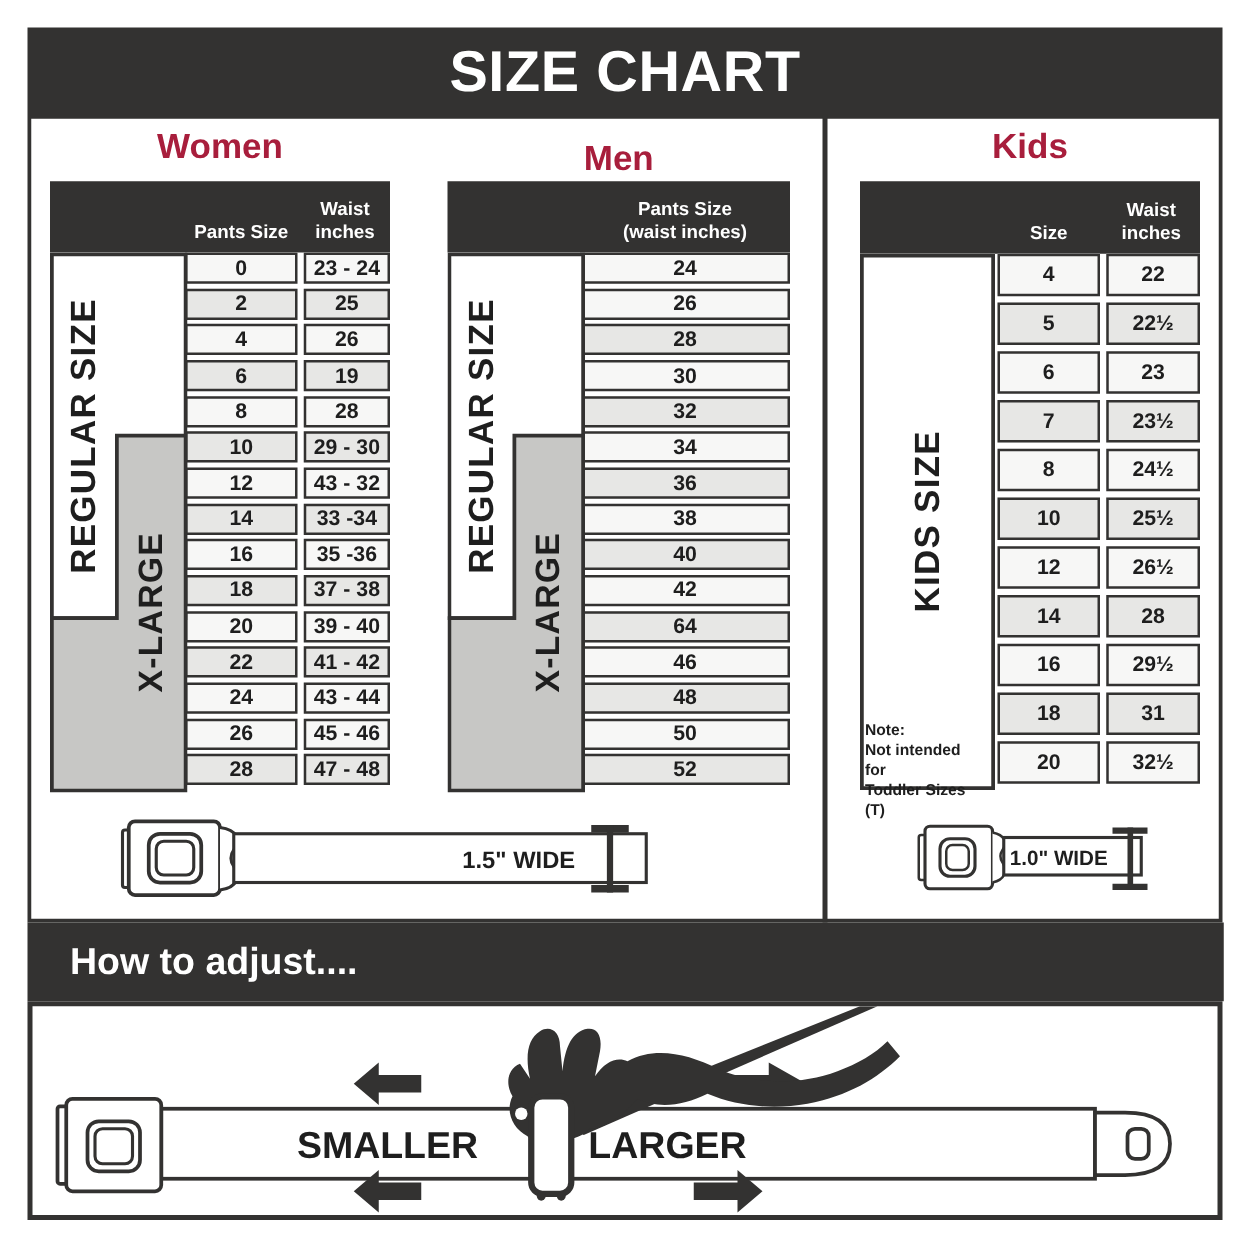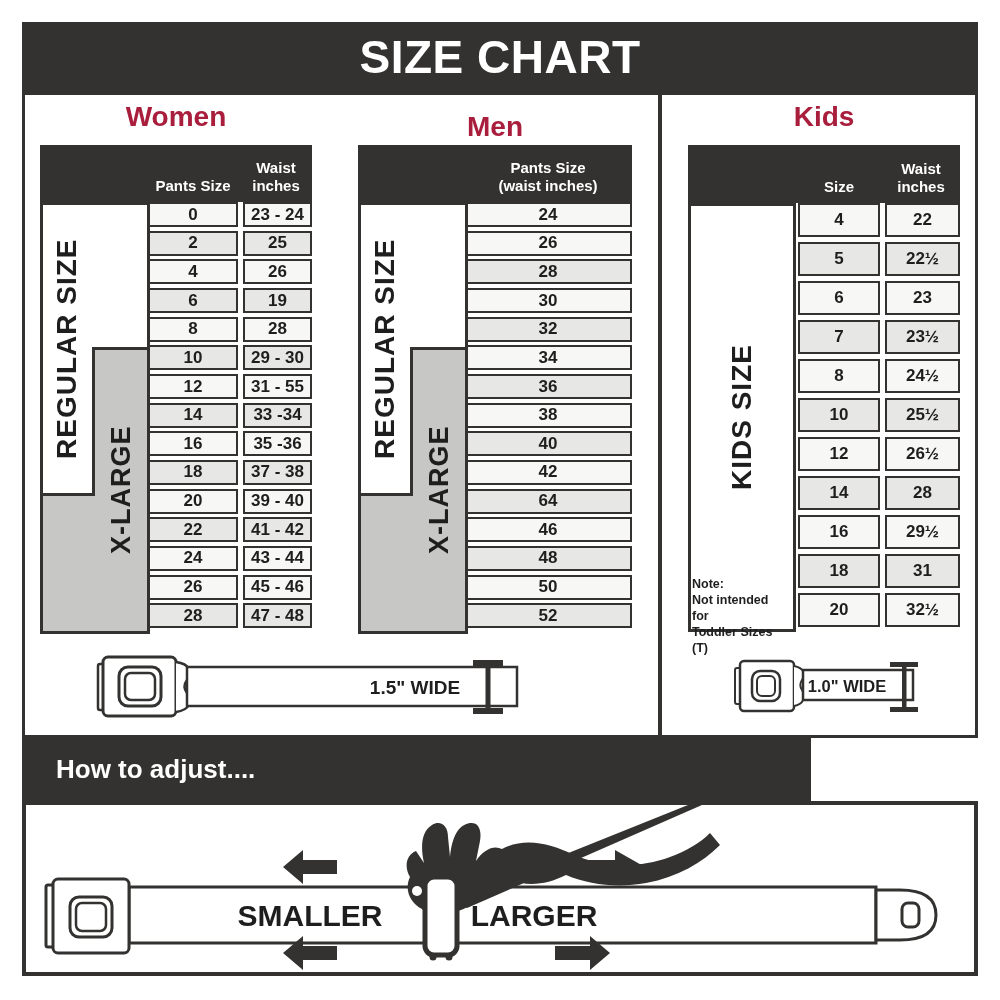--- a/index.html
+++ b/index.html
@@ -65,23 +65,23 @@
   .kband{left:688px;top:203px;width:108px;height:429px;background:#fff;
     border:3px solid var(--dark);z-index:2;}
   .vl-kids{left:688px;top:203px;width:108px;height:429px;font-size:28px;}
   .knote{left:692px;top:576px;width:96px;z-index:4;font-size:12.5px;
     font-weight:700;line-height:1.28;color:var(--ink);}
 
   .beltsvg{z-index:2;}
   .belt-adult{left:95px;top:648px;}
   .belt-kids{left:733px;top:656px;}
 
-  .howto{left:22px;top:738px;width:789px;height:63px;background:var(--dark);
+  .howto{left:22px;top:738px;width:957px;height:63px;background:var(--dark);
     color:#fff;display:flex;align-items:center;padding-left:34px;
-    font-size:26px;font-weight:700;}
+    font-size:30px;font-weight:700;}
   .adjustbox{left:22px;top:801px;width:956px;height:175px;background:#fff;
     border:4px solid var(--dark);}
   .adjustsvg{left:26px;top:805px;}
 
   .sdark{stroke:var(--dark);}
   .fdark{fill:var(--dark);}
   .fwhite{fill:#fff;}
   .fnone{fill:none;}
   svg text{font-family:"Liberation Sans",sans-serif;font-weight:700;fill:var(--ink);}
 </style>
@@ -162,21 +162,21 @@
         <div class="cell c2w">28</div>
       </div>
 
       <div class="trow">
         <div class="cell c1w shaded">10</div>
         <div class="cell c2w shaded">29 - 30</div>
       </div>
 
       <div class="trow">
         <div class="cell c1w">12</div>
-        <div class="cell c2w">31 - 55</div>
+        <div class="cell c2w">43 - 32</div>
       </div>
 
       <div class="trow">
         <div class="cell c1w shaded">14</div>
         <div class="cell c2w shaded">33 -34</div>
       </div>
 
       <div class="trow">
         <div class="cell c1w">16</div>
         <div class="cell c2w">35 -36</div>

